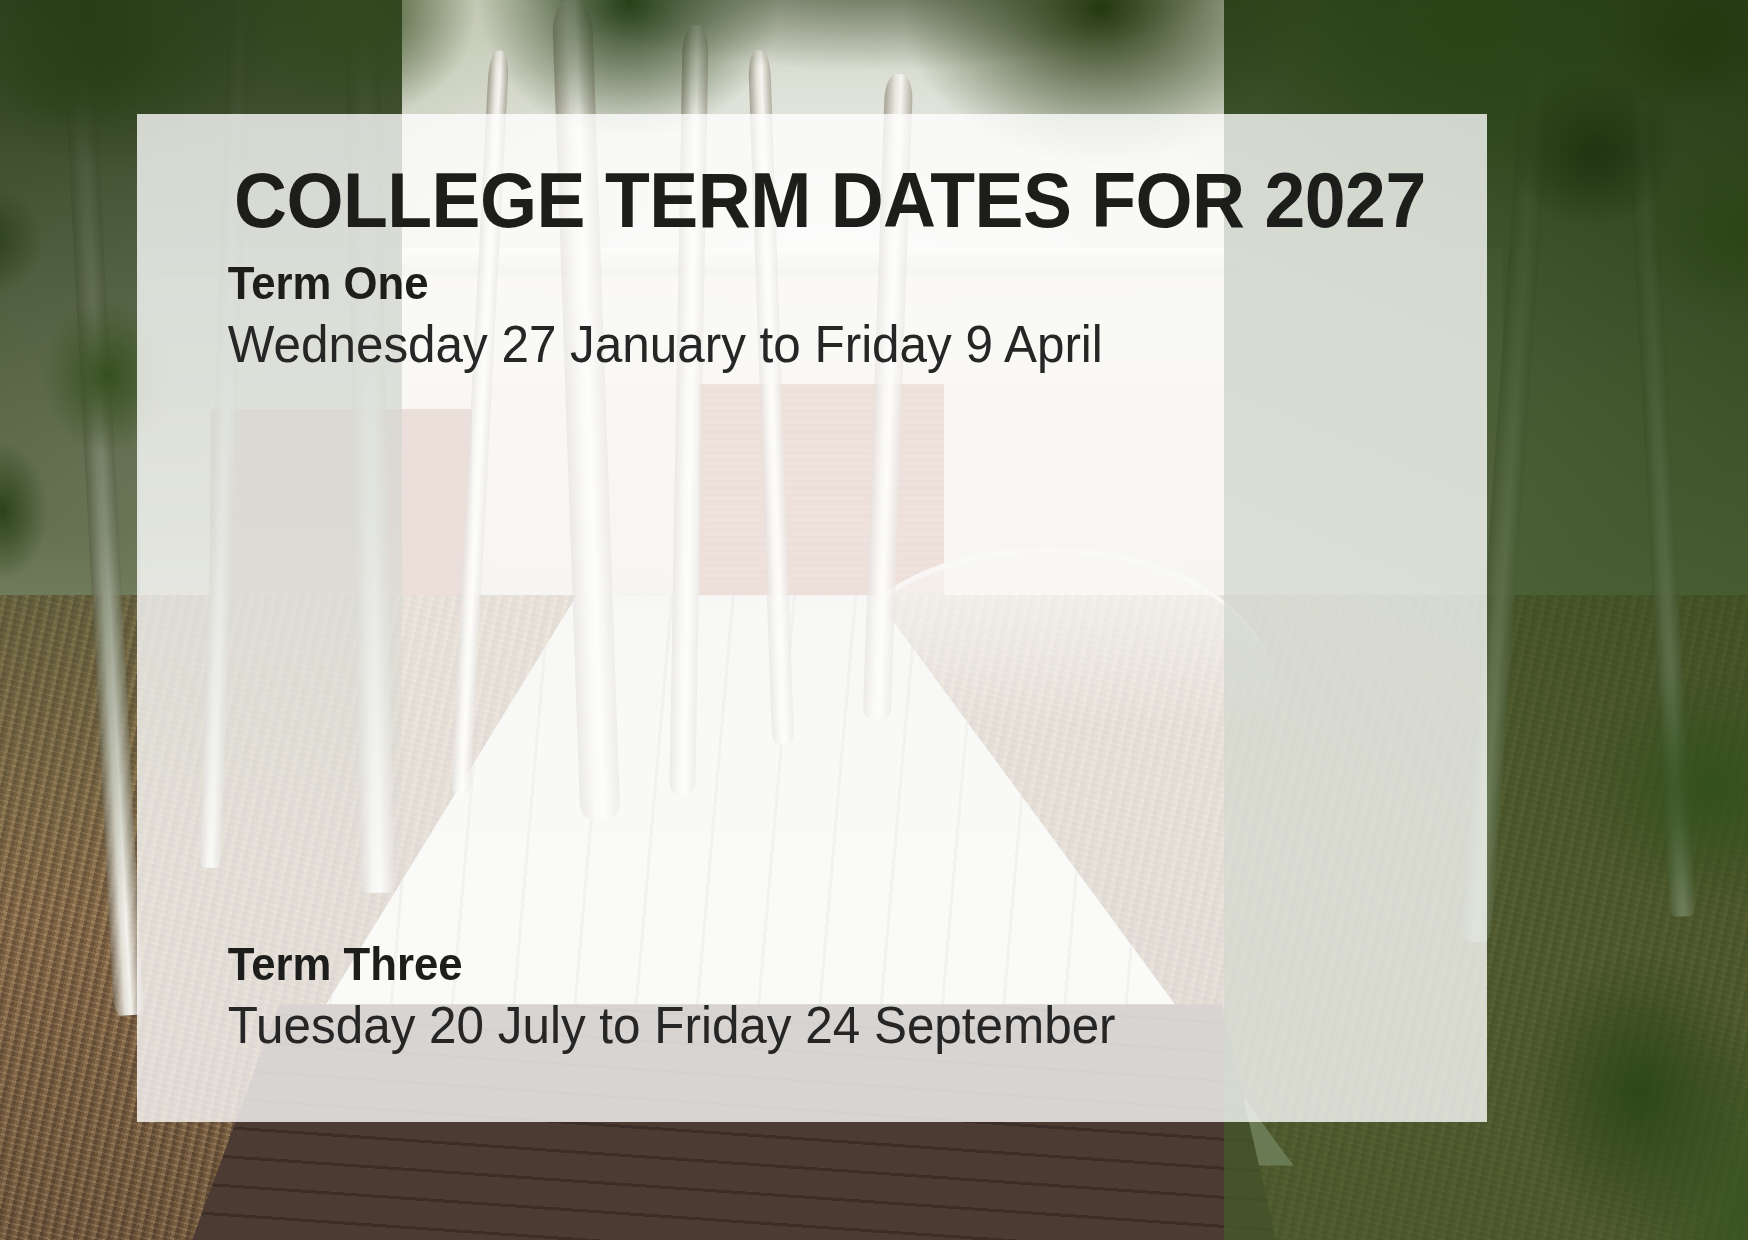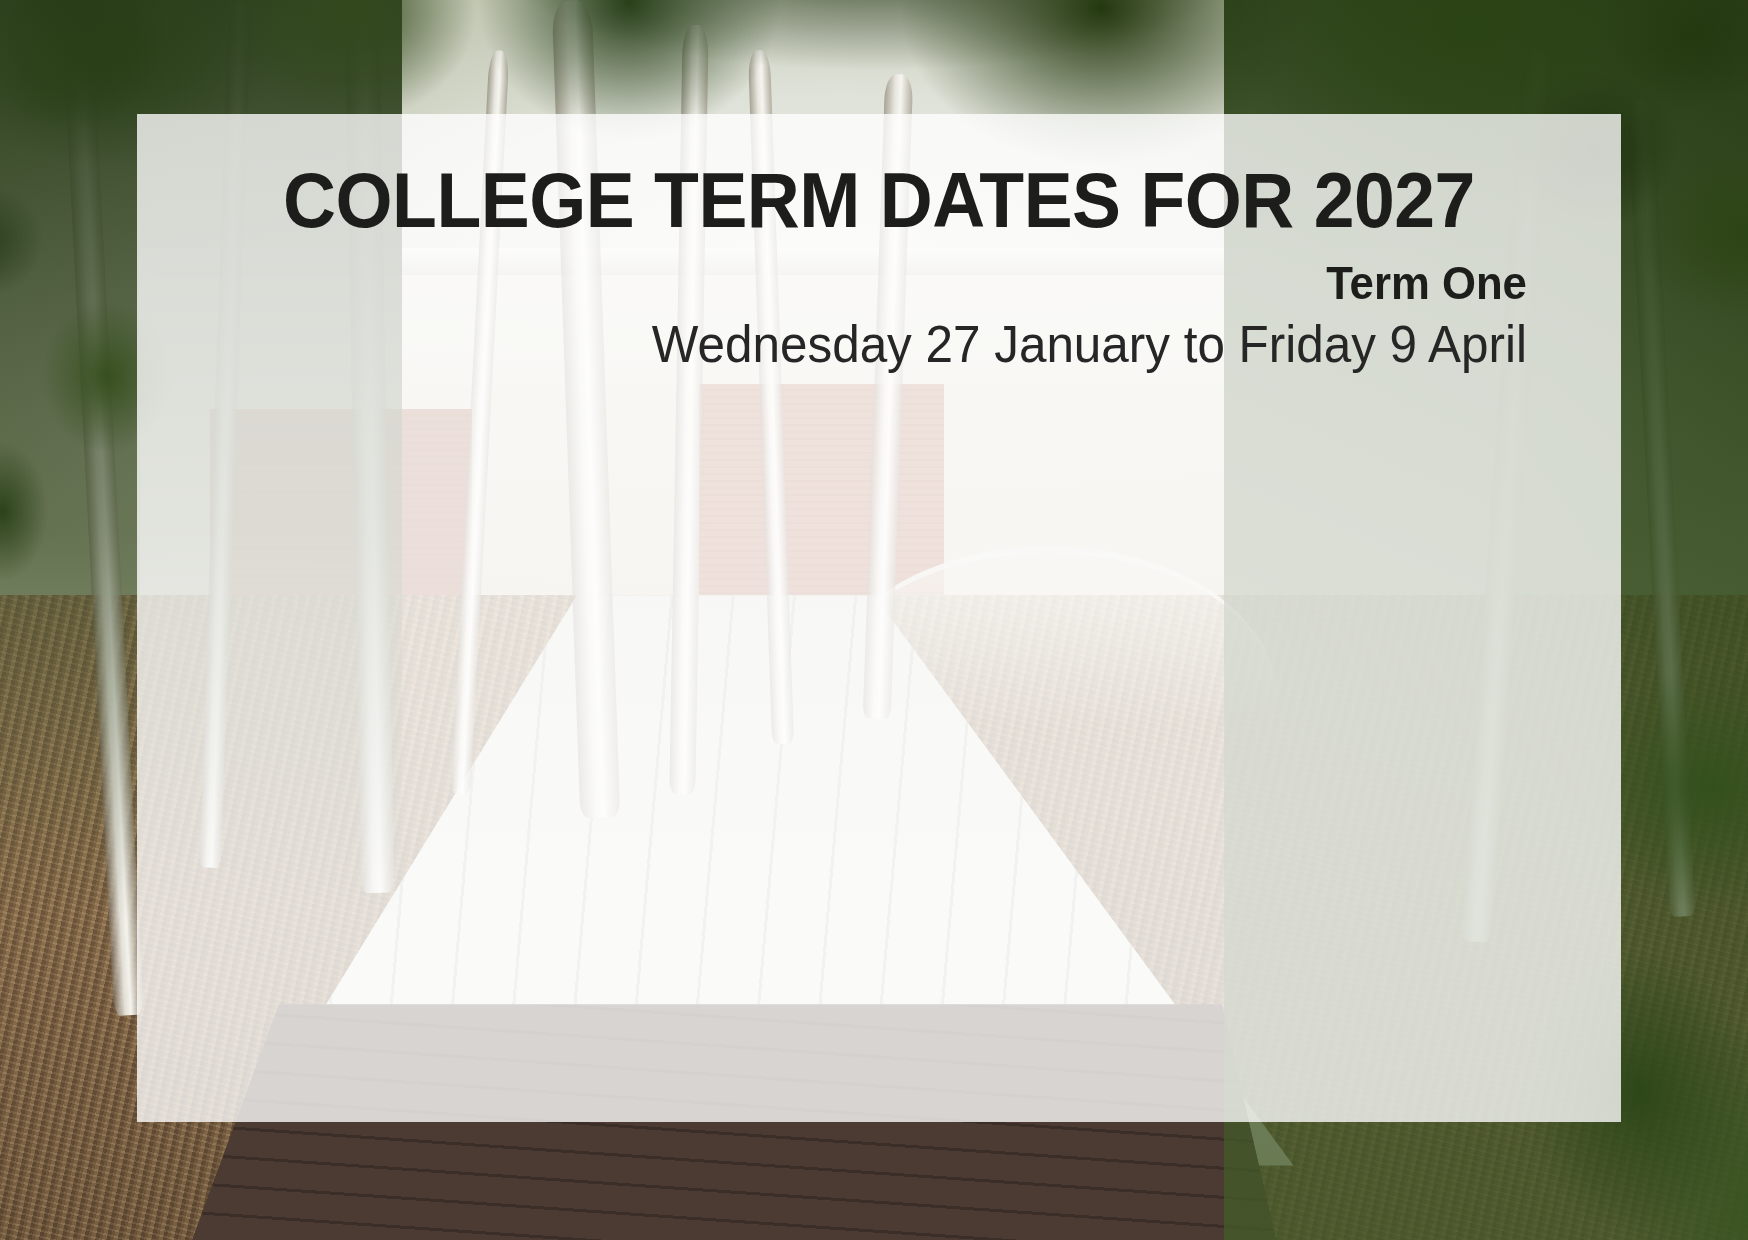--- a/index.html
+++ b/index.html
@@ -138,21 +138,21 @@
     bottom: 26%;
     background: linear-gradient(90deg, rgba(120,110,96,.55) 0%, rgba(232,230,222,.95) 38%, rgba(246,245,240,.98) 58%, rgba(150,142,126,.6) 100%);
     border-radius: 40% 40% 22% 22% / 4% 4% 2% 2%;
   }
 
   
   .overlay {
     position: absolute;
     left: 137px;
     top: 114px;
-    width: 1484px;
+    width: 1350px;
     height: 1008px;
     background: rgba(255, 255, 255, 0.78);
     box-sizing: border-box;
     padding: 34px 60px 40px 60px;
     display: flex;
     flex-direction: column;
   }
 
   .title {
     text-align: center;
@@ -169,21 +169,21 @@
 
   .terms {
     flex: 1;
     display: flex;
     flex-direction: column;
     justify-content: space-between;
     padding-bottom: 26px;
   }
 
   .term-block {
-    text-align: right;
+    text-align: left;
   }
   .term-name {
     color: #1d1d1b;
     font-weight: 700;
     font-size: 46px;
     line-height: 1.18;
     transform: scaleX(0.95);
     margin: 0;
   }
   .term-dates {
@@ -234,18 +234,22 @@
     <h1 class="title">COLLEGE TERM DATES FOR 2027</h1>
 
     <div class="terms">
 
       <div class="term-block">
         <div class="term-name">Term One</div>
         <div class="term-dates">Wednesday 27 January to Friday 9 April</div>
       </div>
 
 
+      <div class="term-block">
+        <div class="term-name">Term Three</div>
+        <div class="term-dates">Tuesday 20 July to Friday 24 September</div>
+      </div>
 
 
     </div>
   </div>
 
 </div>
 
 </body></html>

